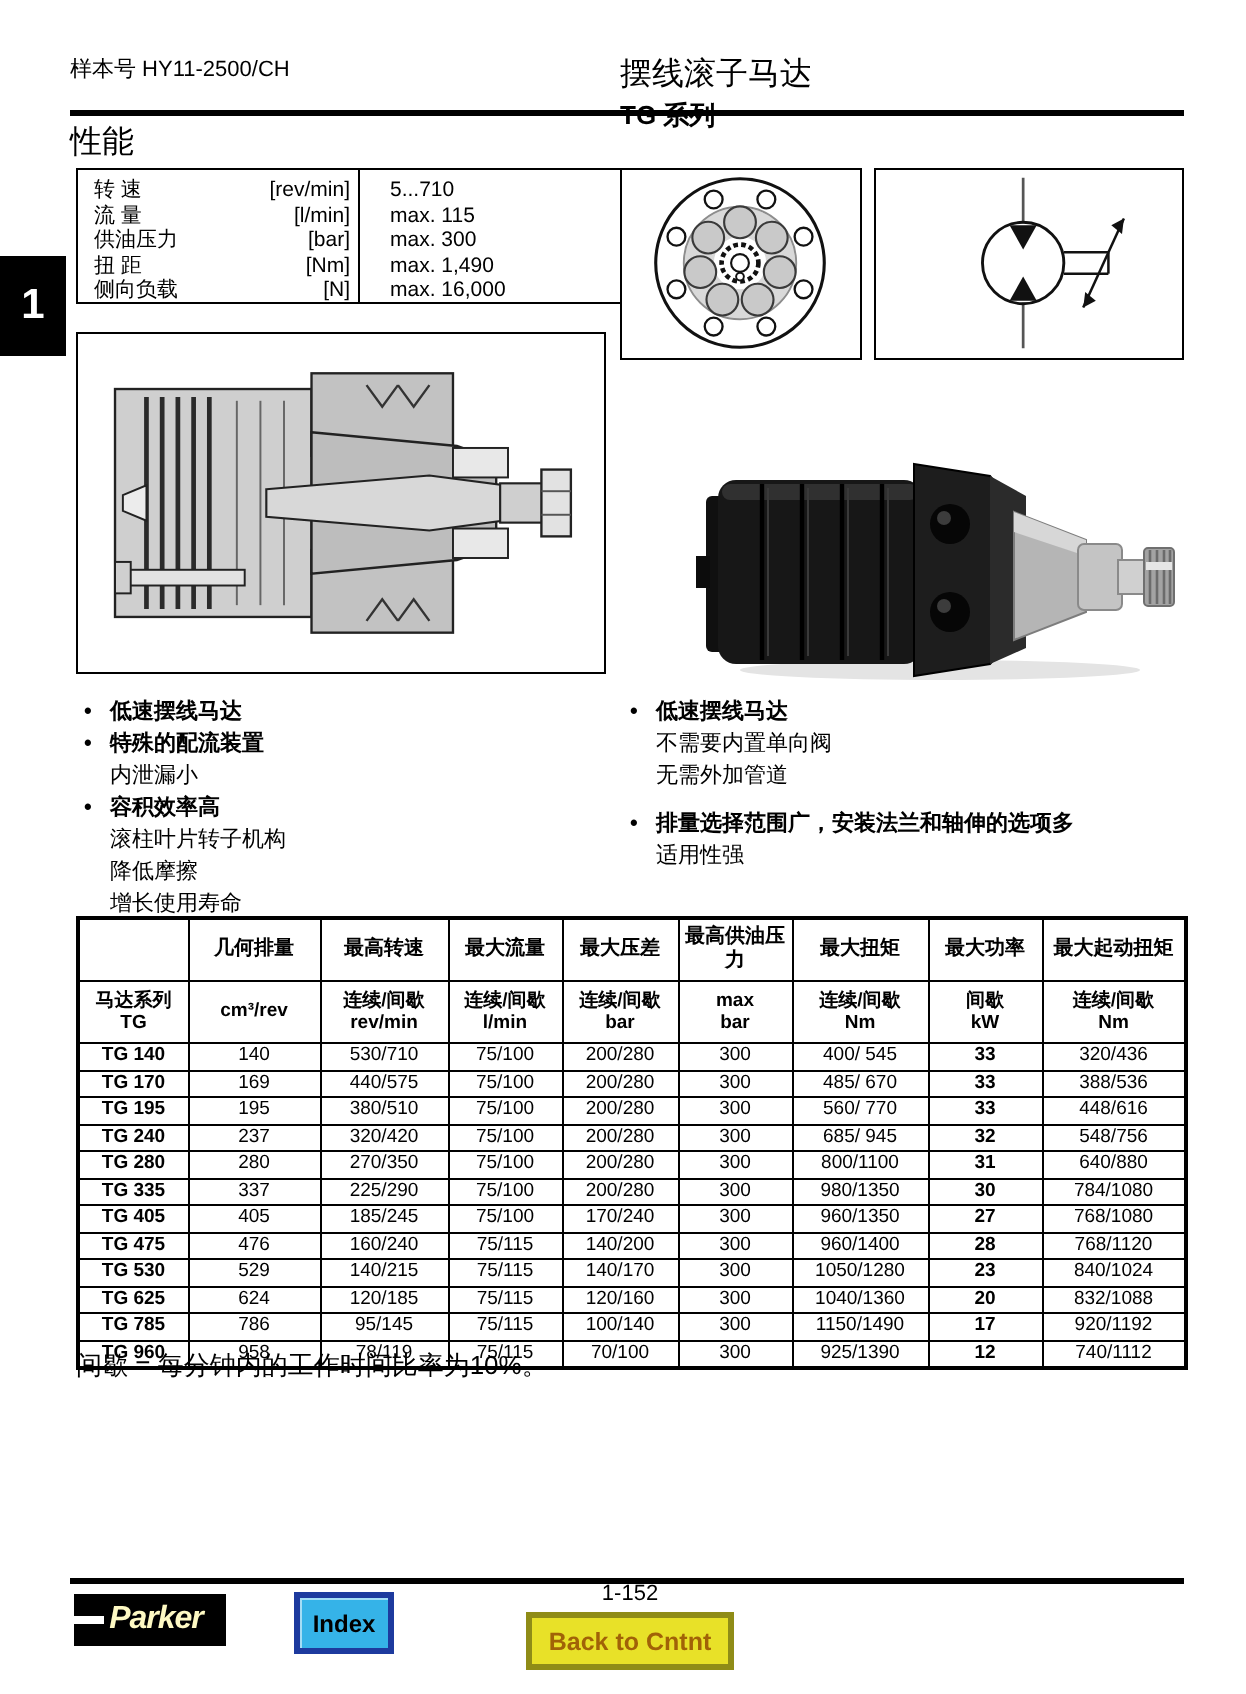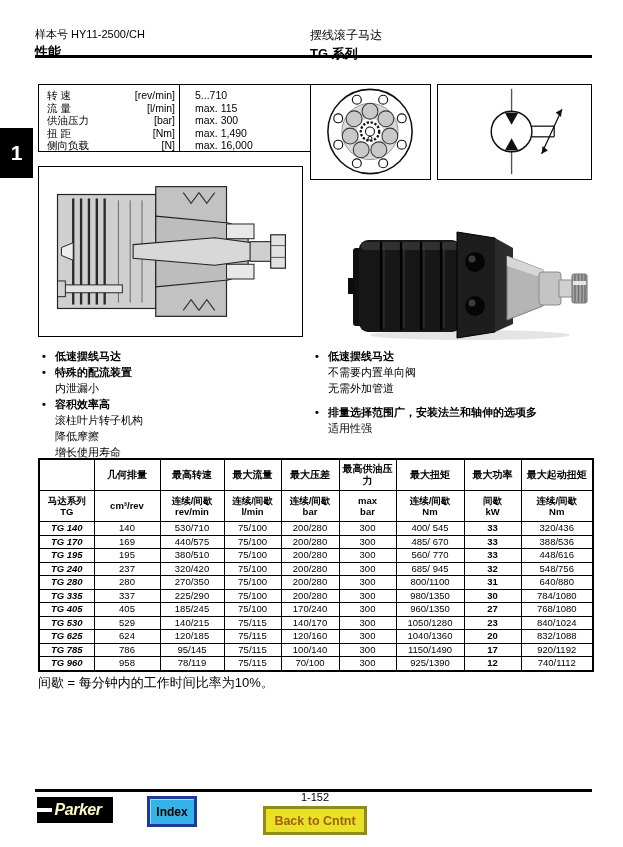--- a/index.html
+++ b/index.html
@@ -4,22 +4,22 @@
 <style>
   html,body{margin:0;padding:0;background:#fff;}
   .page{
     position:relative;width:623px;height:847px;background:#fff;overflow:hidden;
     font-family:"Liberation Sans","DejaVu Sans",sans-serif;color:#000;
   }
   
   .hdr-left{position:absolute;left:35px;top:27px;}
   .hdr-right{position:absolute;left:310px;top:27px;}
   .doc-num{font-size:11px;}
-  .sec-title{font-size:13px;font-weight:bold;margin-top:1px;}
-  .prod-title{font-size:12px;}
+  .sec-title{font-size:16px;font-weight:normal;margin-top:19px;}
+  .prod-title{font-size:16px;}
   .series-title{font-size:13px;font-weight:bold;margin-top:1px;}
   .hrule{position:absolute;left:35px;top:55px;width:557px;height:3px;background:#000;}
 
   
   .chapter-tab{position:absolute;left:0;top:128px;width:33px;height:50px;background:#000;
     color:#fff;display:flex;align-items:center;justify-content:center;
     font-size:21px;font-weight:bold;}
 
   
   .box{position:absolute;border:1.5px solid #000;background:#fff;box-sizing:border-box;}
@@ -46,21 +46,21 @@
 
   
   .motor-table{position:absolute;left:38px;top:458px;width:554px;border-collapse:collapse;
     table-layout:fixed;border:2px solid #000;}
   .motor-table th,.motor-table td{border:1px solid #000;text-align:center;vertical-align:middle;
     padding:1px 2px;overflow:hidden;}
   .motor-table thead th{font-size:10px;font-weight:bold;line-height:1.2;}
   .motor-table .hdr-top th{height:28px;}
   .motor-table .hdr-sub th{height:28px;font-size:9.5px;}
   .motor-table td{font-size:9.5px;height:10.5px;line-height:1.05;font-weight:normal;}
-  .motor-table td.col-name{font-weight:bold;font-style:italic;}
+  .motor-table td.col-name{font-weight:bold;}
   .motor-table td.col-kw{font-weight:bold;}
 
   .footnote{position:absolute;left:38px;top:674px;font-size:13px;}
 
   
   .footer-rule{position:absolute;left:35px;top:789px;width:557px;height:3px;background:#000;}
   .parker-logo{position:absolute;left:37px;top:797px;width:76px;height:26px;background:#000;
     display:flex;align-items:center;justify-content:center;}
   .parker-logo .bar{position:absolute;left:0;top:11px;width:15px;height:4px;background:#fff;}
   .parker-text{color:#fef9c3;font-weight:bold;font-style:italic;font-size:16px;letter-spacing:-0.5px;
@@ -393,20 +393,31 @@
           <td>405</td>
           <td>185/245</td>
           <td>75/100</td>
           <td>170/240</td>
           <td>300</td>
           <td>960/1350</td>
           <td class="col-kw">27</td>
           <td>768/1080</td>
         </tr>
         <tr>
+          <td class="col-name">TG 475</td>
+          <td>476</td>
+          <td>160/240</td>
+          <td>75/115</td>
+          <td>140/200</td>
+          <td>300</td>
+          <td>960/1400</td>
+          <td class="col-kw">28</td>
+          <td>768/1120</td>
+        </tr>
+        <tr>
           <td class="col-name">TG 530</td>
           <td>529</td>
           <td>140/215</td>
           <td>75/115</td>
           <td>140/170</td>
           <td>300</td>
           <td>1050/1280</td>
           <td class="col-kw">23</td>
           <td>840/1024</td>
         </tr>

